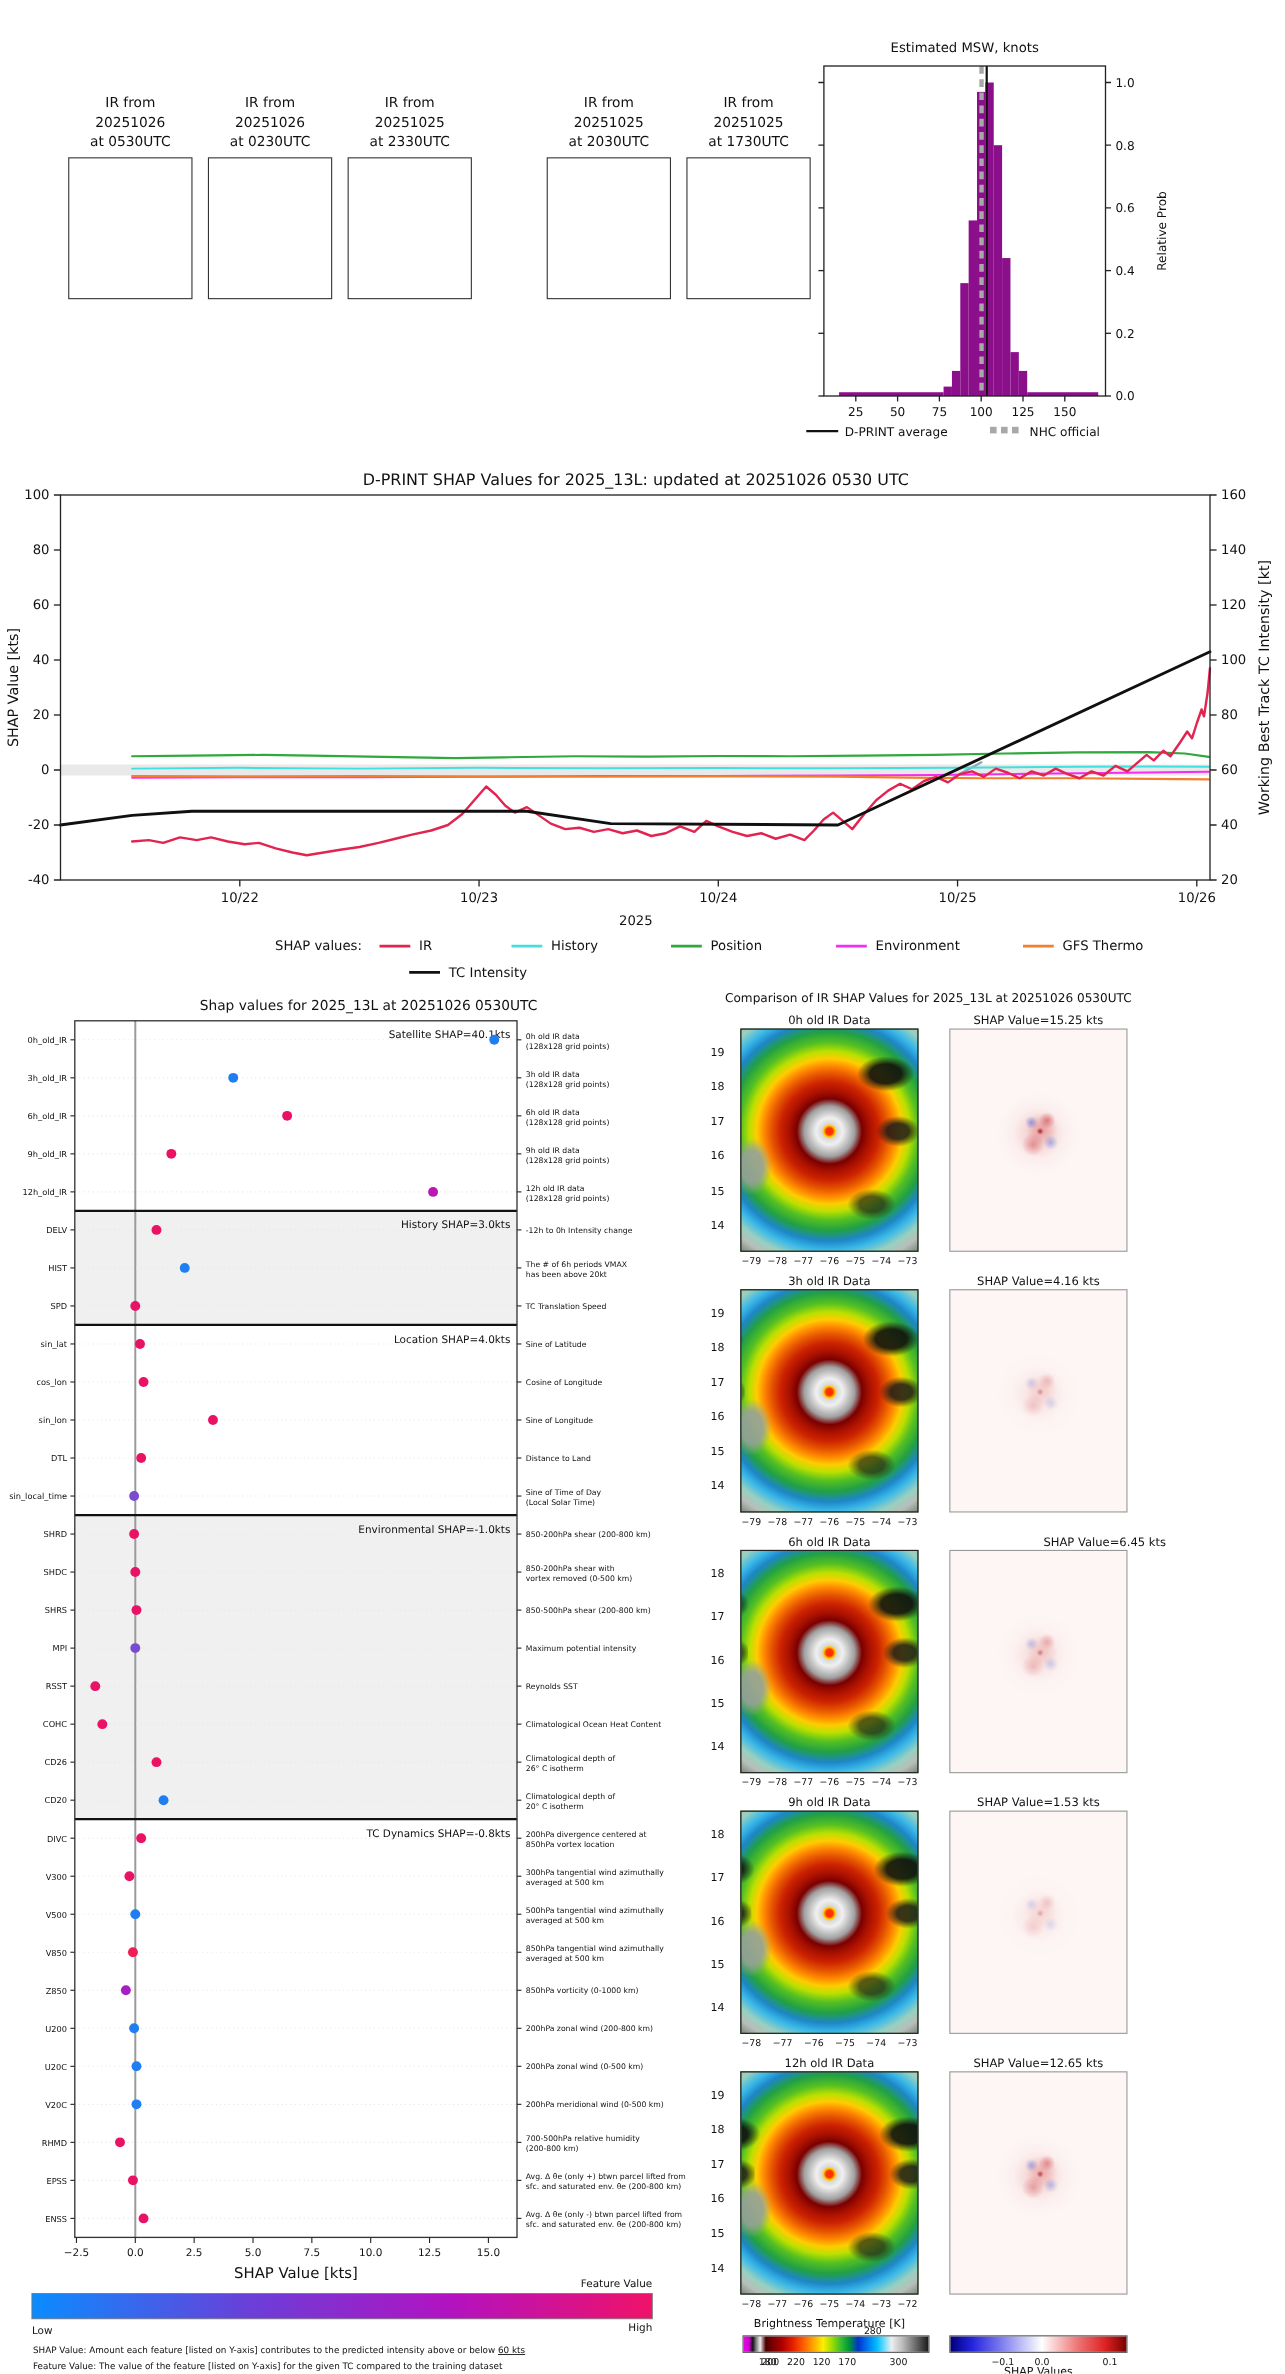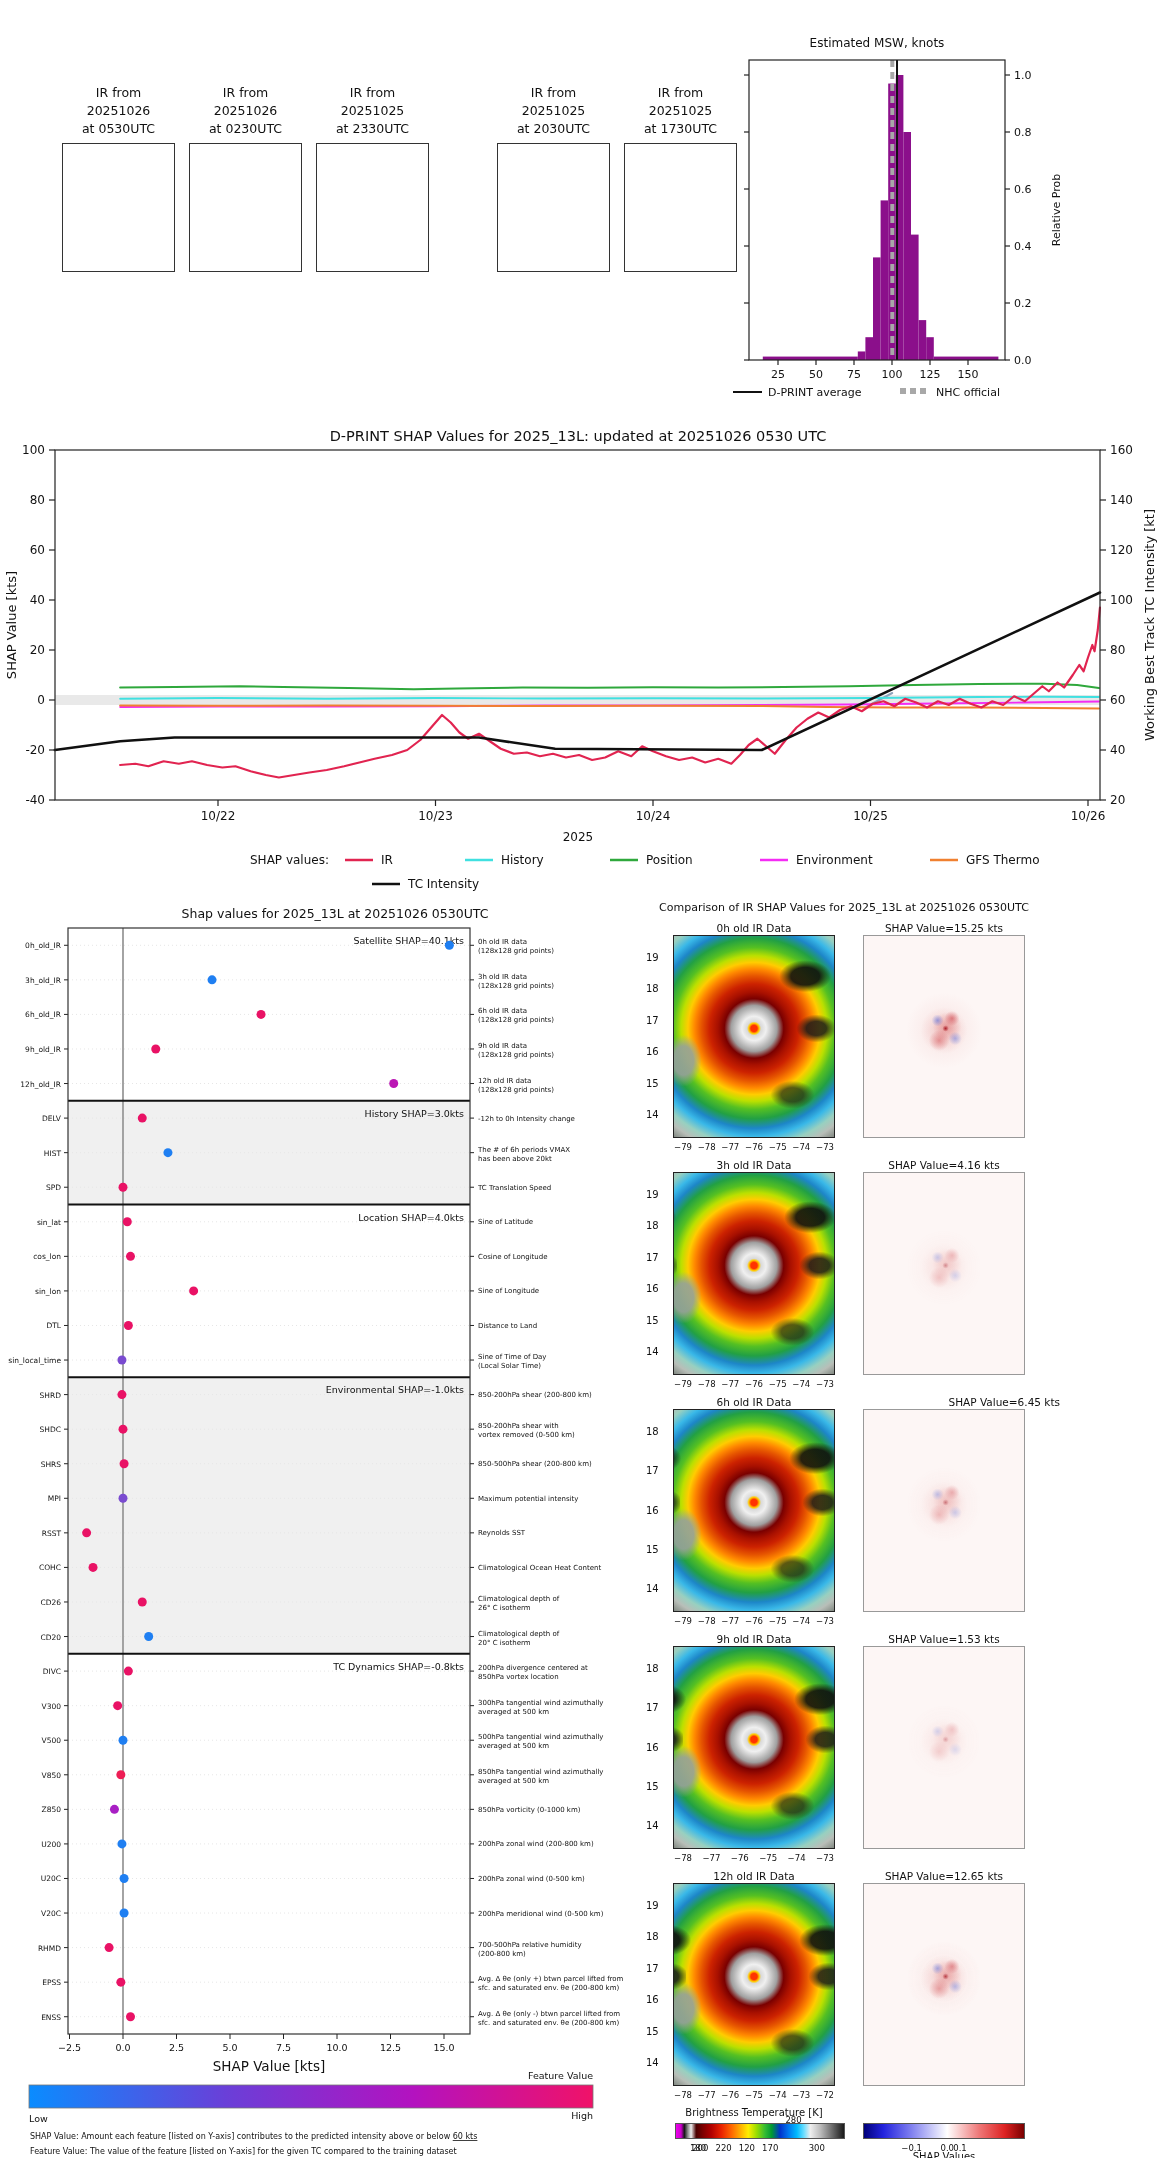--- a/index.html
+++ b/index.html
@@ -576,15 +576,15 @@
       <div class="sbar" style="left: 343px; top: 1228px; width: 160px;"></div>
       <span class="xtk" style="left: 144px; top: 1248px; margin-left: 21px;">180</span>
       <span class="xtk" style="left: 167.3px; top: 1248px;">200</span>
       <span class="xtk" style="left: 190.6px; top: 1248px;">220</span>
       <span class="xtk" style="left: 213.9px; top: 1248px;">120</span>
       <span class="xtk" style="left: 237.2px; top: 1248px;">170</span>
       <span class="xtk" style="left: 260.5px; top: 1220px;">280</span>
       <span class="xtk" style="left: 283.8px; top: 1248px;">300</span>
       <span class="xtk" style="left: 378.6px; top: 1248px;">−0.1</span>
       <span class="xtk" style="left: 414.24px; top: 1248px;">0.0</span>
-      <span class="xtk" style="left: 427px; top: 1248px;">0.1</span>
+      <span class="xtk" style="left: 476px; top: 1248px;">0.1</span>
     </div>
 </div>
 
 </body></html>

